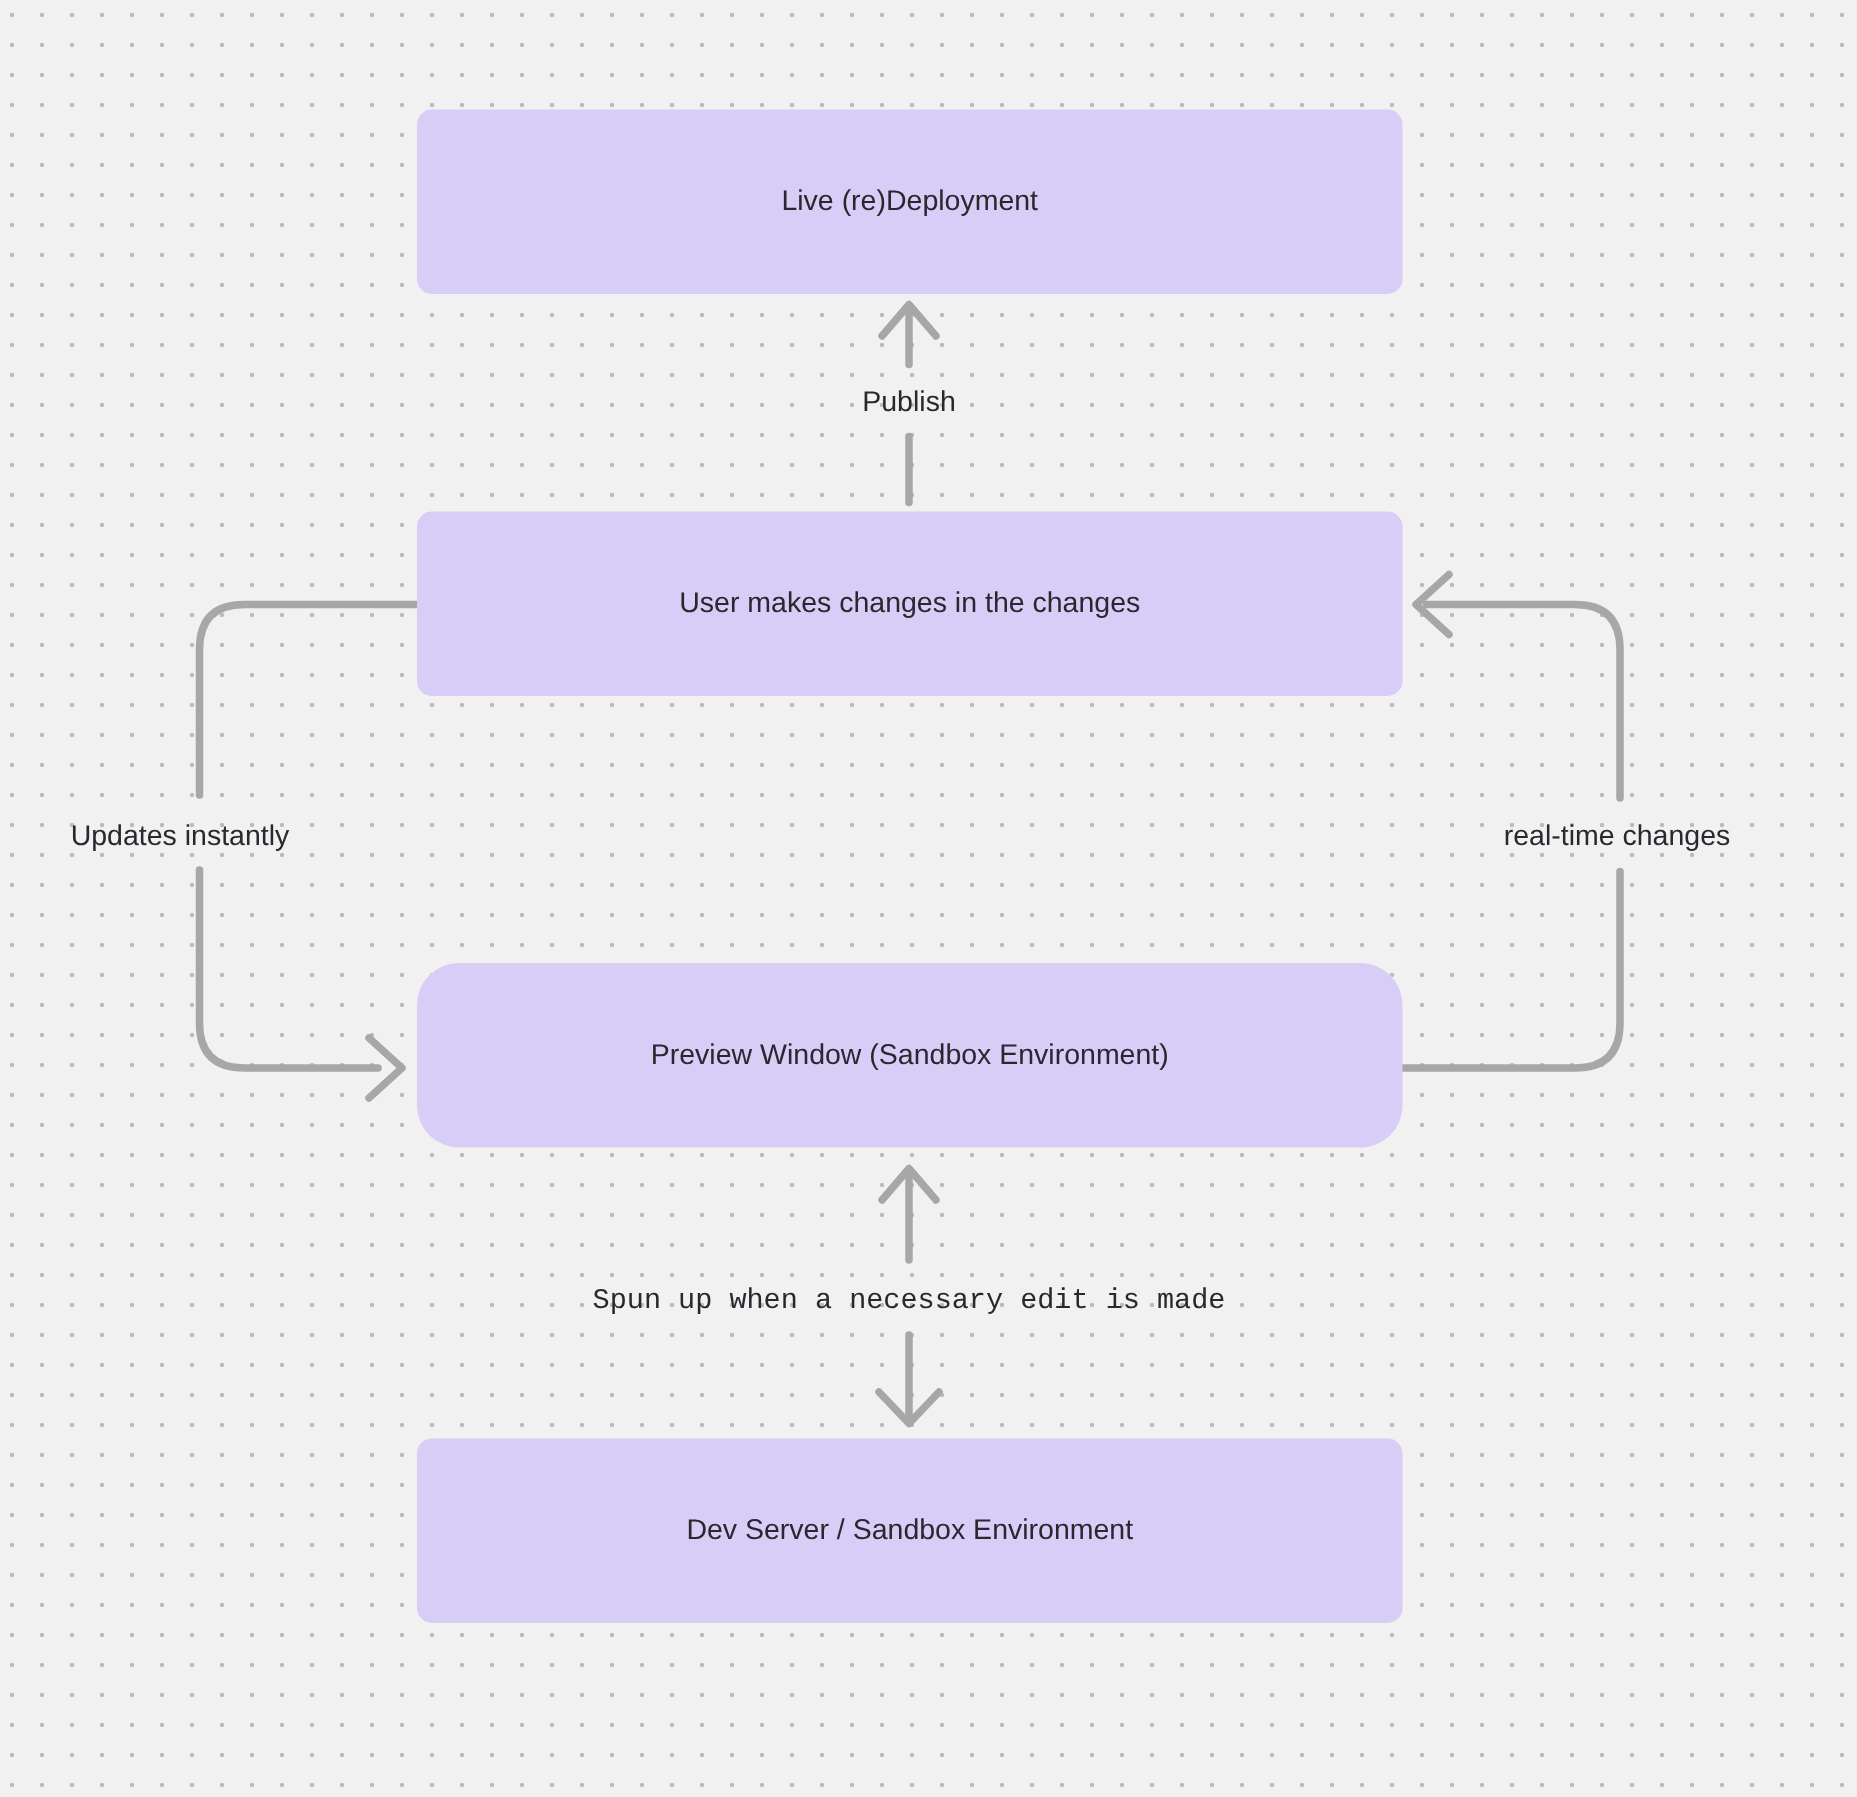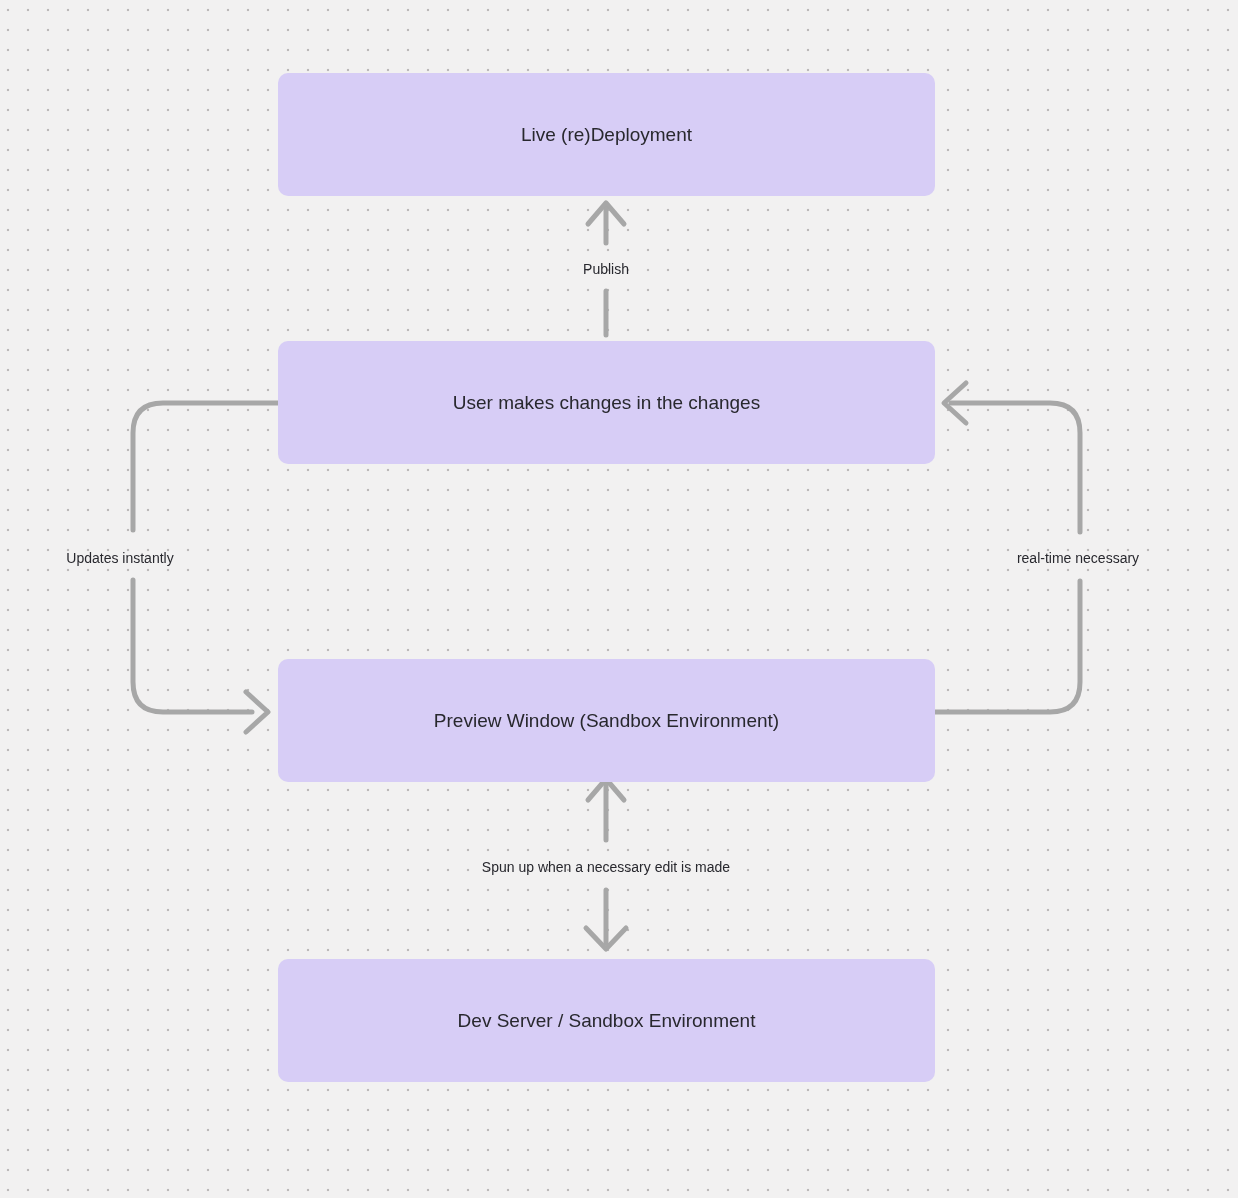--- a/index.html
+++ b/index.html
@@ -49,33 +49,33 @@
     box-sizing: border-box;
   }
   .node-label {
     font-size: 19px;
     color: #28282e;
     text-align: left;
     white-space: nowrap;
   }
   .node-1 { top: 73px; }
   .node-2 { top: 341px; }
-  .node-3 { top: 659px; }
+  .node-3 { top: 642px; border-radius: 28px; }
   .node-4 { top: 959px; }
   .edge-label {
     position: absolute;
     transform: translate(-50%, -50%);
-    font-size: 14px;
+    font-size: 19px;
     color: #28282e;
     white-space: nowrap;
   }
   .label-publish  { left: 606px;  top: 269px; }
   .label-updates  { left: 120px;  top: 558px; }
   .label-realtime { left: 1078px; top: 558px; }
-  .label-spunup   { left: 606px;  top: 867px; }
+  .label-spunup   { left: 606px;  top: 867px; font-family: Liberation Mono, monospace; }
 </style>
 </head>
 <body>
 
 <div class="canvas">
 
   <svg class="edges-layer" viewBox="0 0 1238 1198" xmlns="http://www.w3.org/2000/svg" aria-hidden="true">
 
     <g>
       <path d="M 588 224 L 606 203 L 624 224"></path>
@@ -116,17 +116,17 @@
   </div>
 
   <div class="node node-4">
     <span class="node-label">Dev Server / Sandbox Environment</span>
   </div>
 
   <div class="edge-label label-publish">Publish</div>
 
   <div class="edge-label label-updates">Updates instantly</div>
 
-  <div class="edge-label label-realtime">real-time necessary</div>
+  <div class="edge-label label-realtime">real-time changes</div>
 
   <div class="edge-label label-spunup">Spun up when a necessary edit is made</div>
 
 </div>
 
 </body></html>

